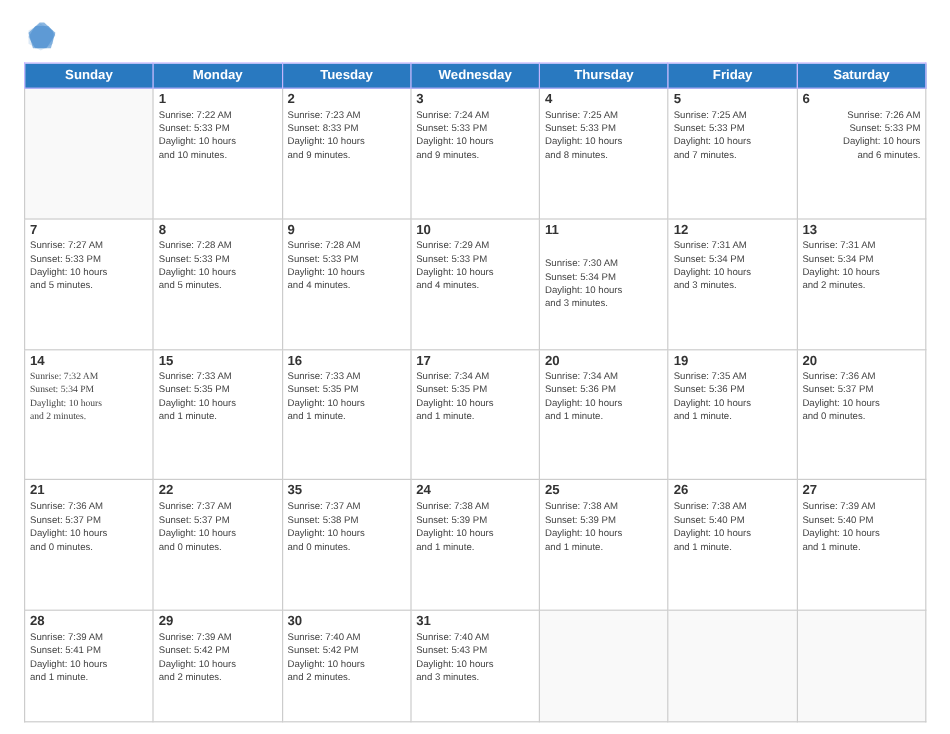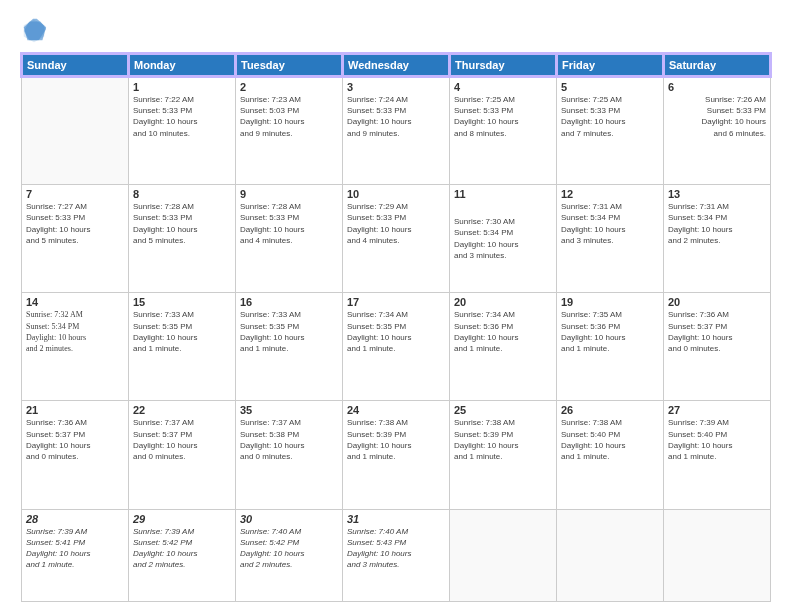--- a/index.html
+++ b/index.html
@@ -58,22 +58,22 @@
       border-collapse: collapse;
       width: 100%;
       table-layout: fixed;
     }
     .calendar th {
       background-color: #2979c0;
       color: #fff;
       font-size: 11px;
       font-weight: bold;
       padding: 4px 4px;
-      border: 3px solid #c4b5fd;
-      text-align: left;
+      border: 1px solid #c4b5fd;
+      text-align: center;
       margin-left: 12px;
     }
     .calendar td {
       border: 1px solid #ccc;
       vertical-align: top;
       padding: 3px 4px;
       font-size: 8.5px;
       color: #333;
       height: 82px;
     }
@@ -87,21 +87,20 @@
     .day-info {
       font-size: 8px;
       color: #444;
       line-height: 1.4;
     }
     .empty-cell {
       background: #f9f9f9;
     }
     tr:last-child td {
       height: 70px;
-      font-style: italic;
     }
   </style>
 </head>
 <body>
 
 <div class="page">
   <div class="header">
     <div class="logo">
       <svg class="logo-icon" viewBox="0 0 30 30">
         <polygon points="15,4 26,10 26,22 15,28 4,22 4,10" fill="#1a6fc4" opacity="0.15"></polygon>
@@ -137,21 +136,21 @@
           <td>
             <span class="day-number">1</span>
             <div class="day-info" style="white-space: pre-line;">Sunrise: 7:22 AM
 Sunset: 5:33 PM
 Daylight: 10 hours
 and 10 minutes.</div>
           </td>
           <td>
             <span class="day-number">2</span>
             <div class="day-info" style="white-space: pre-line;">Sunrise: 7:23 AM
-Sunset: 5:03 PM
+Sunset: 8:33 PM
 Daylight: 10 hours
 and 9 minutes.</div>
           </td>
           <td>
             <span class="day-number">3</span>
             <div class="day-info" style="white-space: pre-line;">Sunrise: 7:24 AM
 Sunset: 5:33 PM
 Daylight: 10 hours
 and 9 minutes.</div>
           </td>

